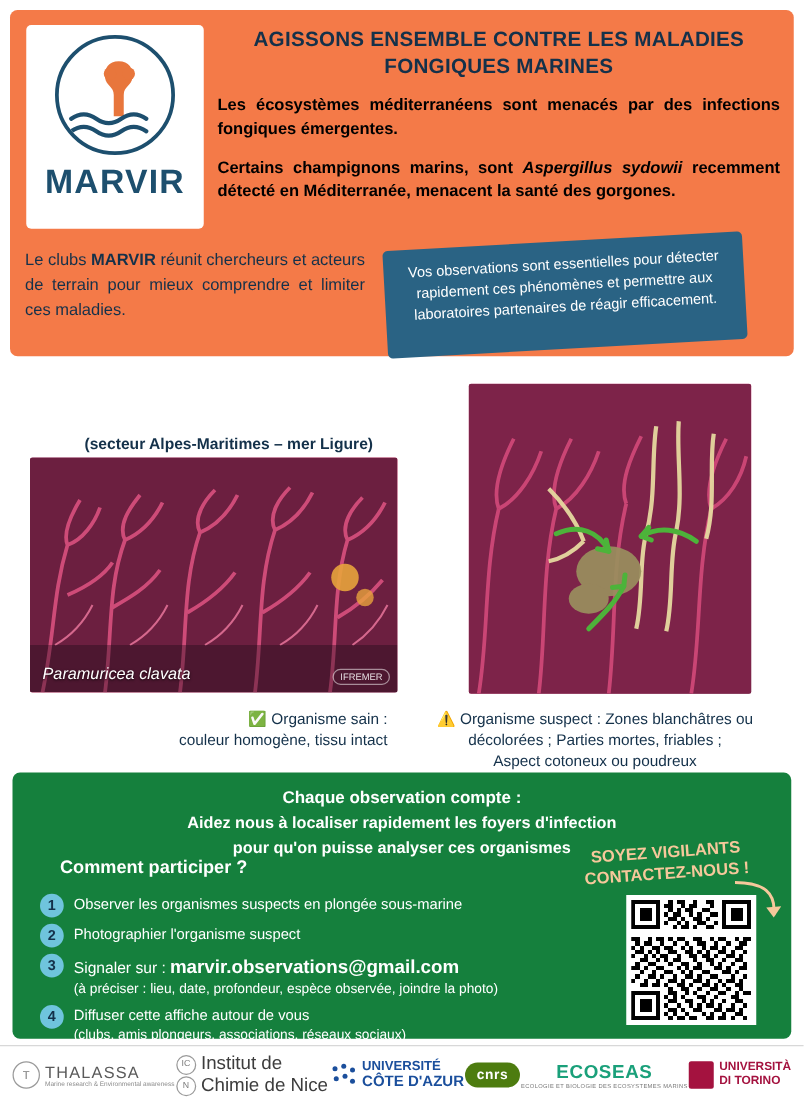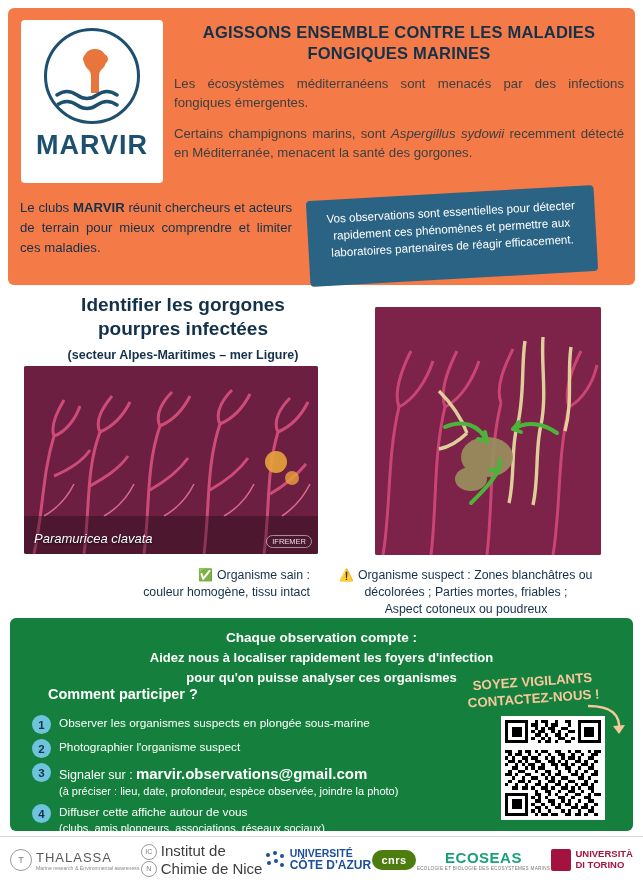--- a/index.html
+++ b/index.html
@@ -48,23 +48,24 @@
   .header-right {
     position: absolute; left: 166px; top: 14px; width: 450px;
   }
   .header-title {
     color: #14314a;
     font-size: 16.5px; font-weight: bold; text-align: center;
     line-height: 1.25;
     letter-spacing: .2px;
   }
   .header-p {
-    color: #404040; font-size: 13.2px; line-height: 1.45;
+    color: #000000; font-size: 13.2px; line-height: 1.45;
     text-align: justify;
     margin-top: 11px;
+    font-weight: bold;
   }
   .header-p .ital { font-style: italic; }
   .left-p {
     position: absolute; left: 12px; top: 190px; width: 272px;
     color: #14314a; font-size: 13.2px; line-height: 1.5; text-align: justify;
   }
   .left-p b { font-weight: bold; }
 
   .callout {
     position: absolute; left: 300px; top: 185px; width: 288px; height: 86px;
@@ -109,21 +110,21 @@
     position: absolute; right: 6px; bottom: 6px;
     color: #ffffff; font-size: 7.5px; opacity: .85;
     border: 1px solid rgba(255,255,255,.6); border-radius: 8px; padding: 1px 5px;
   }
 
   .cap-left {
     position: absolute; left: 60px; top: 567px; width: 250px;
     text-align: right; color: #14314a; font-size: 12.3px; line-height: 1.4;
   }
   .cap-right {
-    position: absolute; left: 321px; top: 567px; width: 290px;
+    position: absolute; left: 331px; top: 567px; width: 290px;
     text-align: center; color: #14314a; font-size: 12.3px; line-height: 1.4;
   }
   .cap-icon { font-size: 12px; }
 
   
   .cta {
     position: absolute; left: 10px; top: 618px; width: 623px; height: 213px;
     background: #15803d;
     border-radius: 6px;
     color: #ffffff;
@@ -224,24 +225,20 @@
       <div class="header-p"><span>Certains champignons marins, sont </span><span class="ital">Aspergillus sydowii</span><span> recemment détecté en Méditerranée, menacent la santé des gorgones.</span></div>
     </div>
 
     <div class="left-p"><span>Le clubs </span><b>MARVIR</b><span> réunit chercheurs et acteurs de terrain pour mieux comprendre et limiter ces maladies.</span></div>
 
     <div class="callout">
       <span>Vos observations sont essentielles pour détecter rapidement ces phénomènes et permettre aux laboratoires partenaires de réagir efficacement.</span>
     </div>
   </div>
 
-  <div class="mid-title">
-    <div>Identifier les gorgones</div>
-    <div>pourpres infectées</div>
-  </div>
   <div class="mid-sub">(secteur Alpes-Maritimes – mer Ligure)</div>
 
   <div class="photo-left">
     <svg viewBox="0 0 294 188" width="294" height="188">
       <rect width="294" height="188" fill="#6c1f40"></rect>
       <g stroke="#d44f7c" stroke-width="3" fill="none" opacity="0.95">
         <path d="M10 188 C20 140 18 110 30 70 M30 70 C26 60 34 44 40 34 M30 70 C42 66 52 52 56 40 M30 110 C44 104 58 96 66 84"></path>
         <path d="M60 188 C66 140 62 104 76 66 M76 66 C70 54 80 40 88 30 M76 66 C90 60 100 48 106 36 M66 120 C80 112 94 104 104 90"></path>
         <path d="M120 188 C126 140 122 100 136 60 M136 60 C130 48 140 34 148 26 M136 60 C150 54 160 42 166 30 M126 124 C140 116 154 106 164 92"></path>
         <path d="M180 188 C186 140 182 100 196 58 M196 58 C190 46 200 32 208 24 M196 58 C210 52 220 40 226 28 M186 124 C200 116 214 106 224 92"></path>

